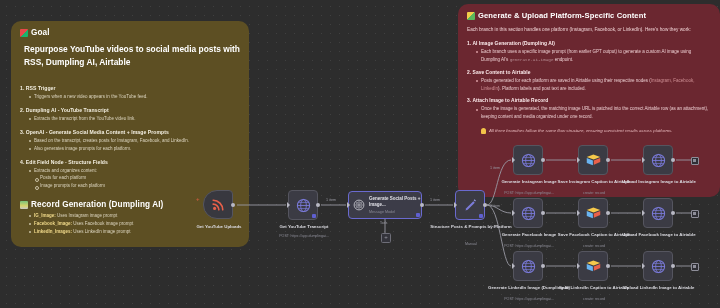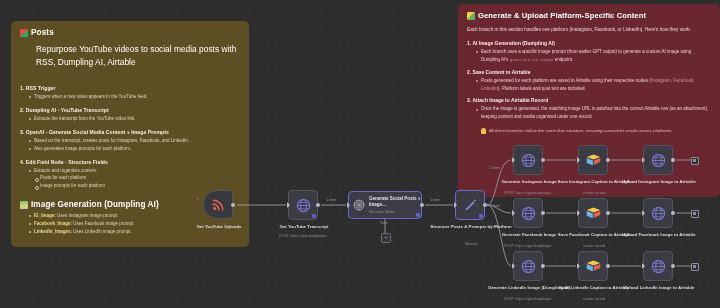--- a/index.html
+++ b/index.html
@@ -13,21 +13,21 @@
   #canvas{
     position:relative;width:720px;height:308px;
     background-color:#2d2d2d;
     background-image:radial-gradient(#404040 0.7px, transparent 0.7px);
     background-size:9px 9px;
     background-position:2px 2px;
     overflow:hidden;
   }
   
   .sticky{
-    position:absolute;border-radius:5px;overflow:hidden;
+    position:absolute;border-radius:10px;overflow:hidden;
   }
   #note-goal{
     left:11px;top:21px;width:238px;height:226px;
     background:#5d4f23;
   }
   #note-platform{
     left:458px;top:4px;width:262px;height:193px;
     background:#6b2730;
   }
   .note-inner{padding:7px 9px 6px 9px;}
@@ -38,21 +38,21 @@
   .note-h.big{font-size:8.2px;}
   .em{
     display:inline-block;width:8px;height:8px;border-radius:1px;
     flex:0 0 auto;
   }
   .em.dart{background:linear-gradient(135deg,#e8484a 0%,#e8484a 55%,#19b36b 55%,#19b36b 100%);}
   .em.cycle{background:#4c8ee0;border-radius:2px;}
   .em.card{background:linear-gradient(135deg,#f2cf4a 0%,#f2cf4a 50%,#5bb85b 50%,#5bb85b 100%);}
   .em.frame{background:linear-gradient(180deg,#7ac27a 0%,#d9d46a 60%,#c9c9c9 100%);}
   .goal-title{
-    font-size:8.4px;font-weight:normal;line-height:1.55;color:#fff;margin:0 0 16px 16px;
+    font-size:8.4px;font-weight:bold;line-height:1.55;color:#fff;margin:0 0 16px 4px;
   }
   .sec-title{
     font-size:5.1px;font-weight:bold;color:#f4f0e2;margin:0 0 2px 0;letter-spacing:.05px;
   }
   .bullets{margin:0 0 6px 0;padding:0 0 0 9px;list-style:none;}
   .bullets li{
     font-size:4.5px;line-height:1.75;color:#ddd6c0;position:relative;padding-left:5px;
   }
   .bullets li:before{
     content:"";position:absolute;left:0;top:3.3px;width:2px;height:2px;border-radius:50%;
@@ -140,21 +140,21 @@
 </style>
 </head>
 <body>
 
 <div id="canvas">
 
   <div class="sticky" id="note-goal">
     <div class="note-inner">
       <div class="note-h big">
         <span class="em dart"></span>
-        <span>Posts</span>
+        <span>Goal</span>
       </div>
       <div class="goal-title">Repurpose YouTube videos to social media posts with RSS, Dumpling AI, Airtable</div>
 
 
       <div>
         <div class="sec-title">1. RSS Trigger</div>
         <ul class="bullets">
           <li>Triggers when a new video appears in the YouTube feed.</li>
         </ul>
       </div>
@@ -175,21 +175,21 @@
         <div class="sec-title">4. Edit Field Node - Structure Fields</div>
         <ul class="bullets">
           <li>Extracts and organizes content:</li>
           <li class="sub">Posts for each platform</li>
           <li class="sub">Image prompts for each platform</li>
         </ul>
       </div>
 
       <div class="note-h big" style="margin-top:10px;margin-bottom:3px;">
         <span class="em frame"></span>
-        <span>Image Generation (Dumpling AI)</span>
+        <span>Record Generation (Dumpling AI)</span>
       </div>
       <ul class="bullets">
         <li><span class="kw">IG_Image:</span><span class="plain"> Uses Instagram image prompt</span></li>
         <li><span class="kw">Facebook_Image:</span><span class="plain"> Uses Facebook image prompt</span></li>
         <li><span class="kw">LinkedIn_Images:</span><span class="plain"> Uses LinkedIn image prompt</span></li>
       </ul>
     </div>
   </div>
 
   <div class="sticky" id="note-platform">

